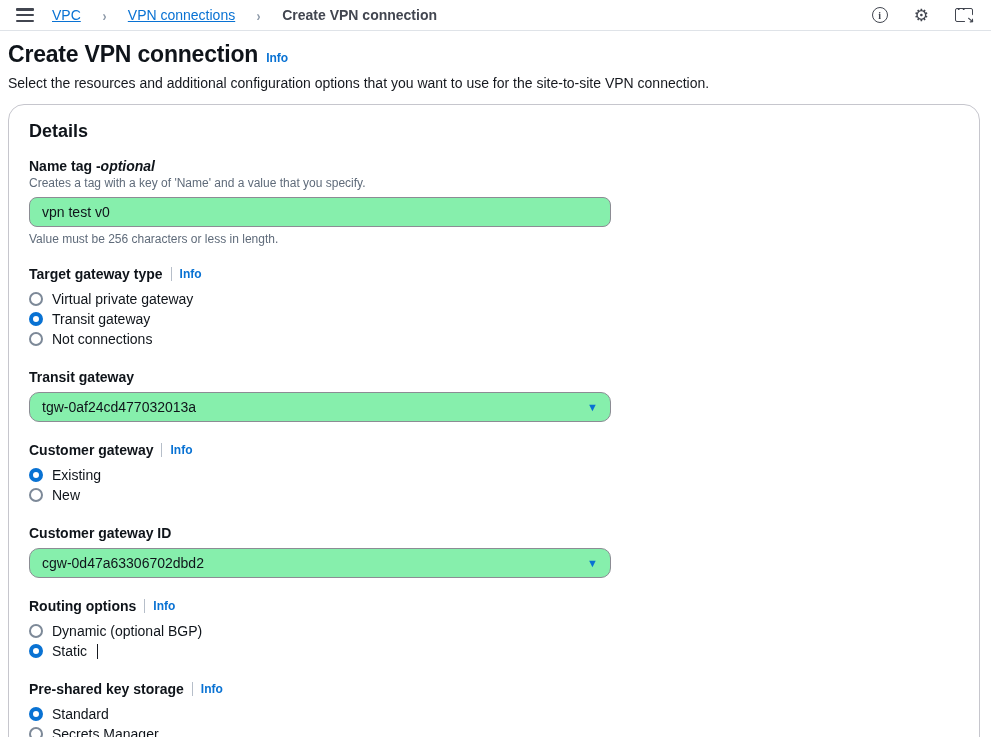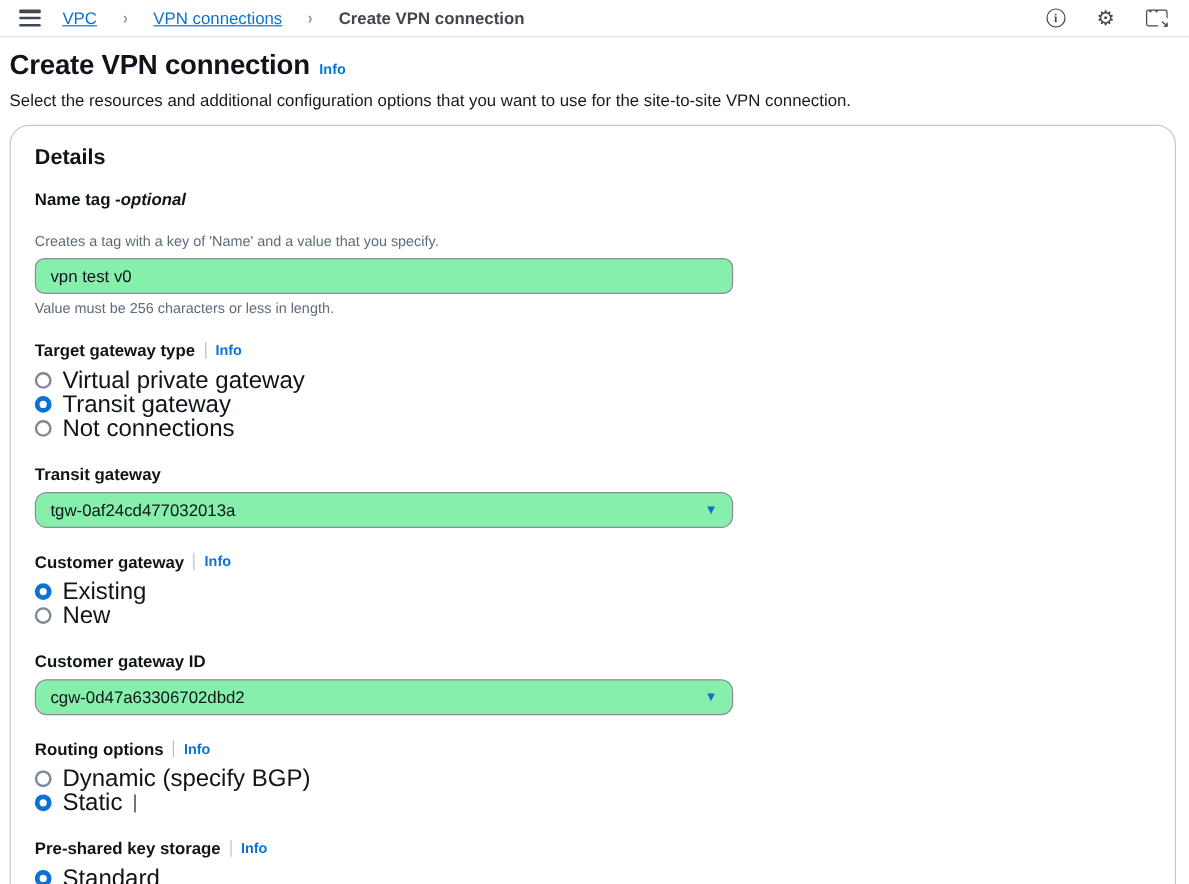--- a/index.html
+++ b/index.html
@@ -50,21 +50,21 @@
     background: #fff;
     border: 1px solid #c6c6cd;
     border-radius: 16px;
     padding: 12px 20px 20px 20px;
   }
   h2 { margin: 4px 0 16px 0; font-size: 18px; font-weight: 700; color: #0f141a; }
 
   .field { margin-bottom: 20px; }
   .field-label-row { display: flex; align-items: center; font-size: 14px; font-weight: 700; color: #0f141a; }
   .label-divider { width: 0; height: 14px; border-left: 1px solid #b6bec9; margin: 0 8px; }
-  .field-desc { font-size: 12px; color: #5f6b7a; margin-top: 20px; }
+  .field-desc { font-size: 12px; color: #5f6b7a; margin-top: 2px; }
   .field-constraint { font-size: 12px; color: #5f6b7a; margin-top: 5px; }
 
   .text-input, .select-control {
     margin-top: 7px;
     width: 582px; height: 30px;
     border: 1px solid #8c8c94;
     border-radius: 8px;
     padding: 0 12px;
     font-size: 14px;
     font-family: "Liberation Sans", sans-serif;
@@ -73,21 +73,21 @@
   }
   .select-control { display: flex; align-items: center; justify-content: space-between; cursor: pointer; border-radius: 10px; }
   .select-caret { color: #0972d3; font-size: 11px; }
 
   .radio-group { margin-top: 7px; }
   .radio-option { display: flex; align-items: center; gap: 9px; height: 20px; cursor: pointer; }
   .radio-option + .radio-option { margin-top: 0; }
   .radio-dot { width: 14px; height: 14px; border-radius: 50%; flex: none; }
   .radio-dot.off { border: 2px solid #7d8998; background: #fff; }
   .radio-dot.on  { border: 4.5px solid #0972d3; background: #fff; }
-  .radio-label { font-size: 20px; color: #0f141a; }
+  .radio-label { font-size: 14px; color: #0f141a; }
   .text-cursor { display: inline-block; width: 1px; height: 15px; background: #16191f; vertical-align: text-bottom; margin-left: 1px; }
 </style>
 </head>
 <body>
 
 <div class="topbar">
   <span class="hamburger">
       <span></span>
       <span></span>
       <span></span>
@@ -189,21 +189,21 @@
 
   <div class="field">
     <div class="field-label-row">
       <span>Routing options</span>
       <span class="label-divider"></span>
       <a class="info-link">Info</a>
     </div>
     <div class="radio-group">
       <div class="radio-option">
         <span class="radio-dot off"></span>
-        <span class="radio-label">Dynamic (specify BGP)</span>
+        <span class="radio-label">Dynamic (optional BGP)</span>
       </div>
       <div class="radio-option">
         <span class="radio-dot on"></span>
         <span class="radio-label">Static</span>
           <span class="text-cursor"></span>
       </div>
     </div>
   </div>
 
   <div class="field">

